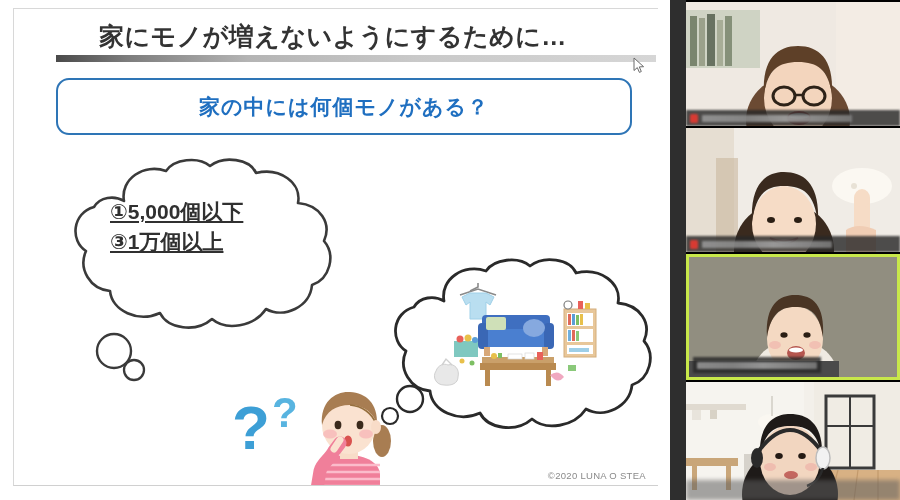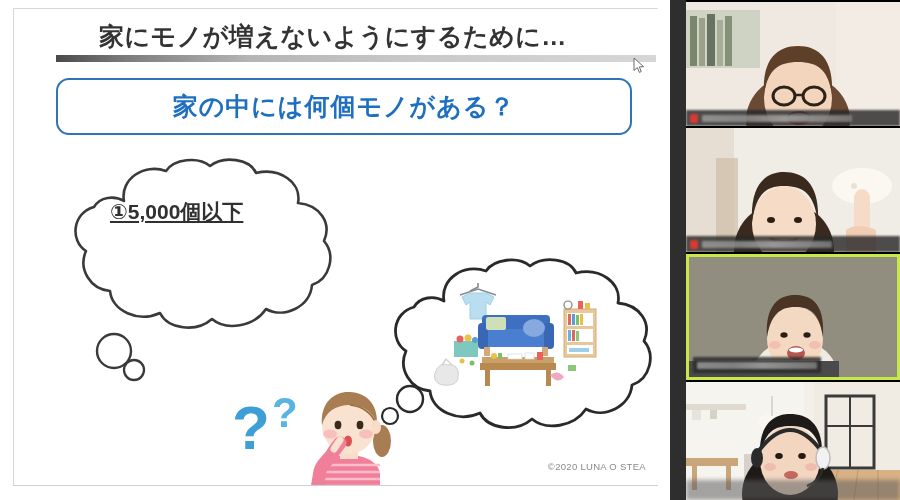--- a/index.html
+++ b/index.html
@@ -27,42 +27,42 @@
     position:absolute; left:42px; top:46px; width:600px; height:7px;
     background:linear-gradient(to right,#4a4a4a 0%,#7d7d7d 12%,#b4b4b4 32%,#c9c9c9 60%,#d6d6d6 100%);
   }
 
   .subtitle-box {
     position:absolute; left:42px; top:69px; width:576px; height:57px;
     border:2.5px solid #2e75b6; border-radius:13px; background:#ffffff;
     display:flex; align-items:center; justify-content:center;
   }
   .subtitle-text {
-    font-size:25px; font-weight:bold; color:#1f6fc0; letter-spacing:1px; white-space:nowrap;
+    font-size:21px; font-weight:bold; color:#1f6fc0; letter-spacing:1px; white-space:nowrap;
   }
 
   
   .cloud-left { position:absolute; left:48px; top:148px; width:300px; height:180px; }
   .options {
     position:absolute; left:96px; top:188px; width:230px;
     font-size:21px; font-weight:bold; color:#303030; line-height:1.42; letter-spacing:0px;text-decoration:underline;
   }
   .options div { white-space:nowrap; }
 
   
   .cloud-right { position:absolute; left:368px; top:248px; width:300px; height:180px; }
 
   
   .qmarks { position:absolute; left:218px; top:378px; width:90px; height:90px; }
 
   
   .girl { position:absolute; left:282px; top:374px; width:108px; height:112px; }
 
   .copyright {
-    position:absolute; right:12px; bottom:13px;
+    position:absolute; right:12px; bottom:4px;
     font-size:9.5px; color:#8a8a8a; letter-spacing:.3px; white-space:nowrap;
   }
 
   
   .divider { position:absolute; left:670px; top:0; width:16px; height:500px; background:#2e2e2e; }
 
   
   .video-rail { position:absolute; left:686px; top:0; width:214px; height:500px; background:#000; }
   .tile { position:absolute; left:0; width:214px; overflow:hidden; background:#111; }
   .tile.t1 { top:2px;   height:124px; }
@@ -107,20 +107,21 @@
           <svg width="300" height="180" viewBox="0 0 300 180">
             <path d="M62,44 C58,22 82,6 104,14 C112,2 136,-1 148,9 C162,-2 188,2 194,16
                      C218,10 240,26 236,46 C258,48 270,66 262,84 C274,98 268,122 250,128
                      C248,150 222,162 204,152 C192,170 164,174 150,162 C134,176 106,172 98,156
                      C76,166 50,154 48,134 C28,132 16,112 24,94 C8,84 10,56 32,50
                      C38,40 52,38 62,44 Z" fill="#ffffff" stroke="#3a3a3a" stroke-width="2.6" stroke-linejoin="round"></path>
           </svg>
         </div>
         <div class="options">
           <div>①5,000個以下</div>
+          <div>③1万個以上</div>
         </div>
 
         <svg style="position:absolute;left:72px;top:322px;" width="70" height="60" viewBox="0 0 70 60">
           <circle cx="28" cy="20" r="17" fill="#fff" stroke="#3a3a3a" stroke-width="2.4"></circle>
           <circle cx="48" cy="39" r="10" fill="#fff" stroke="#3a3a3a" stroke-width="2.3"></circle>
         </svg>
 
         <div class="cloud-right">
           <svg width="300" height="180" viewBox="0 0 300 180">
             <path d="M62,44 C58,22 82,6 104,14 C112,2 136,-1 148,9 C162,-2 188,2 194,16

